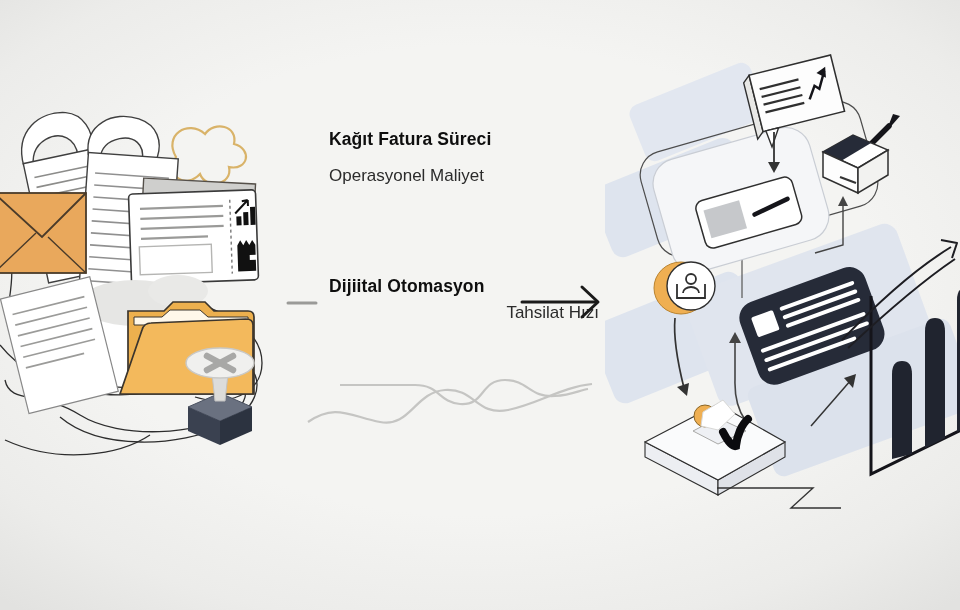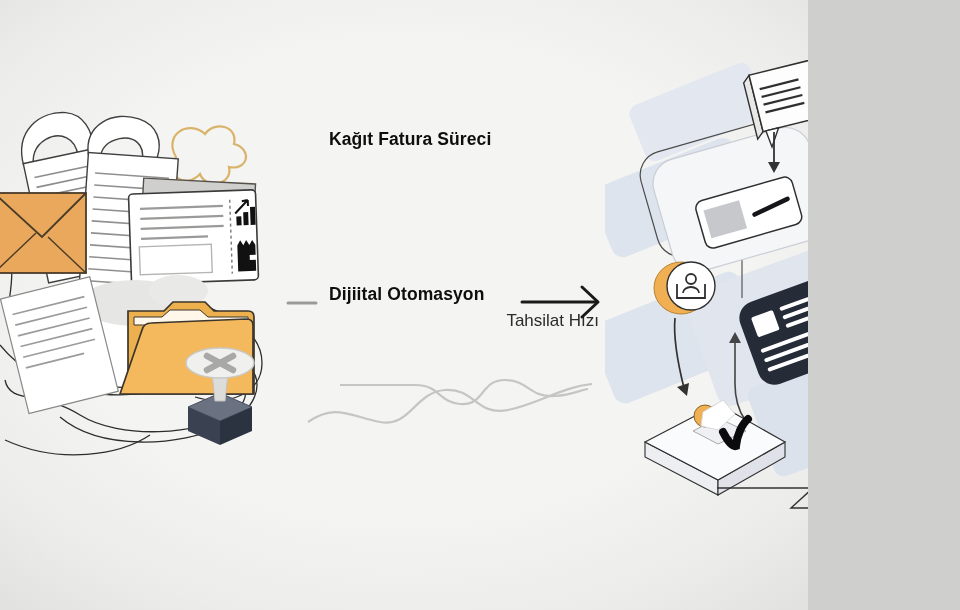--- a/index.html
+++ b/index.html
@@ -1,26 +1,26 @@
 <!DOCTYPE html>
 <html><head>
 <meta charset="utf-8">
 <style>
   html,body{margin:0;padding:0;background:#cfcfcd;}
   #stage{
-    position:relative;width:808px;height:610px;overflow:hidden;
+    position:relative;width:960px;height:610px;overflow:hidden;
     font-family:"Liberation Sans",sans-serif;
     background:radial-gradient(ellipse 75% 70% at 50% 46%, #f4f4f2 55%, #ececea 82%, #e2e2e0 100%);
   }
   svg{position:absolute;display:block;overflow:hidden;}
   .labels{position:absolute;left:329px;width:270px;color:#262626;}
   .labels .title{font-size:17.5px;font-weight:700;color:#0e0e0e;letter-spacing:.1px;}
   .labels .line{font-size:17px;font-weight:400;color:#2b2b2b;line-height:28px;}
   .g1{top:129px;}  .g1 .line{margin-top:12px;line-height:28px;}
-  .g2{top:276px;margin-top:8px;}  .g2 .line{margin-top:3px;line-height:26px;text-align:right;}
+  .g2{top:276px;}  .g2 .line{margin-top:3px;line-height:26px;text-align:right;}
   .g3{top:360px;}
 </style>
 </head>
 <body>
 
 <div id="stage">
 
   <svg style="left:0;top:95px" width="280" height="410" viewBox="0 0 280 410">
 
     <g>
@@ -136,20 +136,21 @@
       <g stroke="#a8a8a6" stroke-width="6.5" stroke-linecap="round">
         <line x1="207" y1="261" x2="233" y2="275"></line>
         <line x1="233" y1="261" x2="207" y2="275"></line>
       </g>
     </g>
   </svg>
 
   <div class="labels g1">
     <div class="title">Kağıt Fatura Süreci</div>
     <div class="line">
+      <div>Operasyonel Maliyet</div>
     </div>
   </div>
 
   <div class="labels g2">
     <div class="title">Dijiital Otomasyon</div>
     <div class="line">Tahsilat Hızı</div>
   </div>
 
 
   <svg style="left:280px;top:90px" width="330" height="350" viewBox="0 0 330 350">

